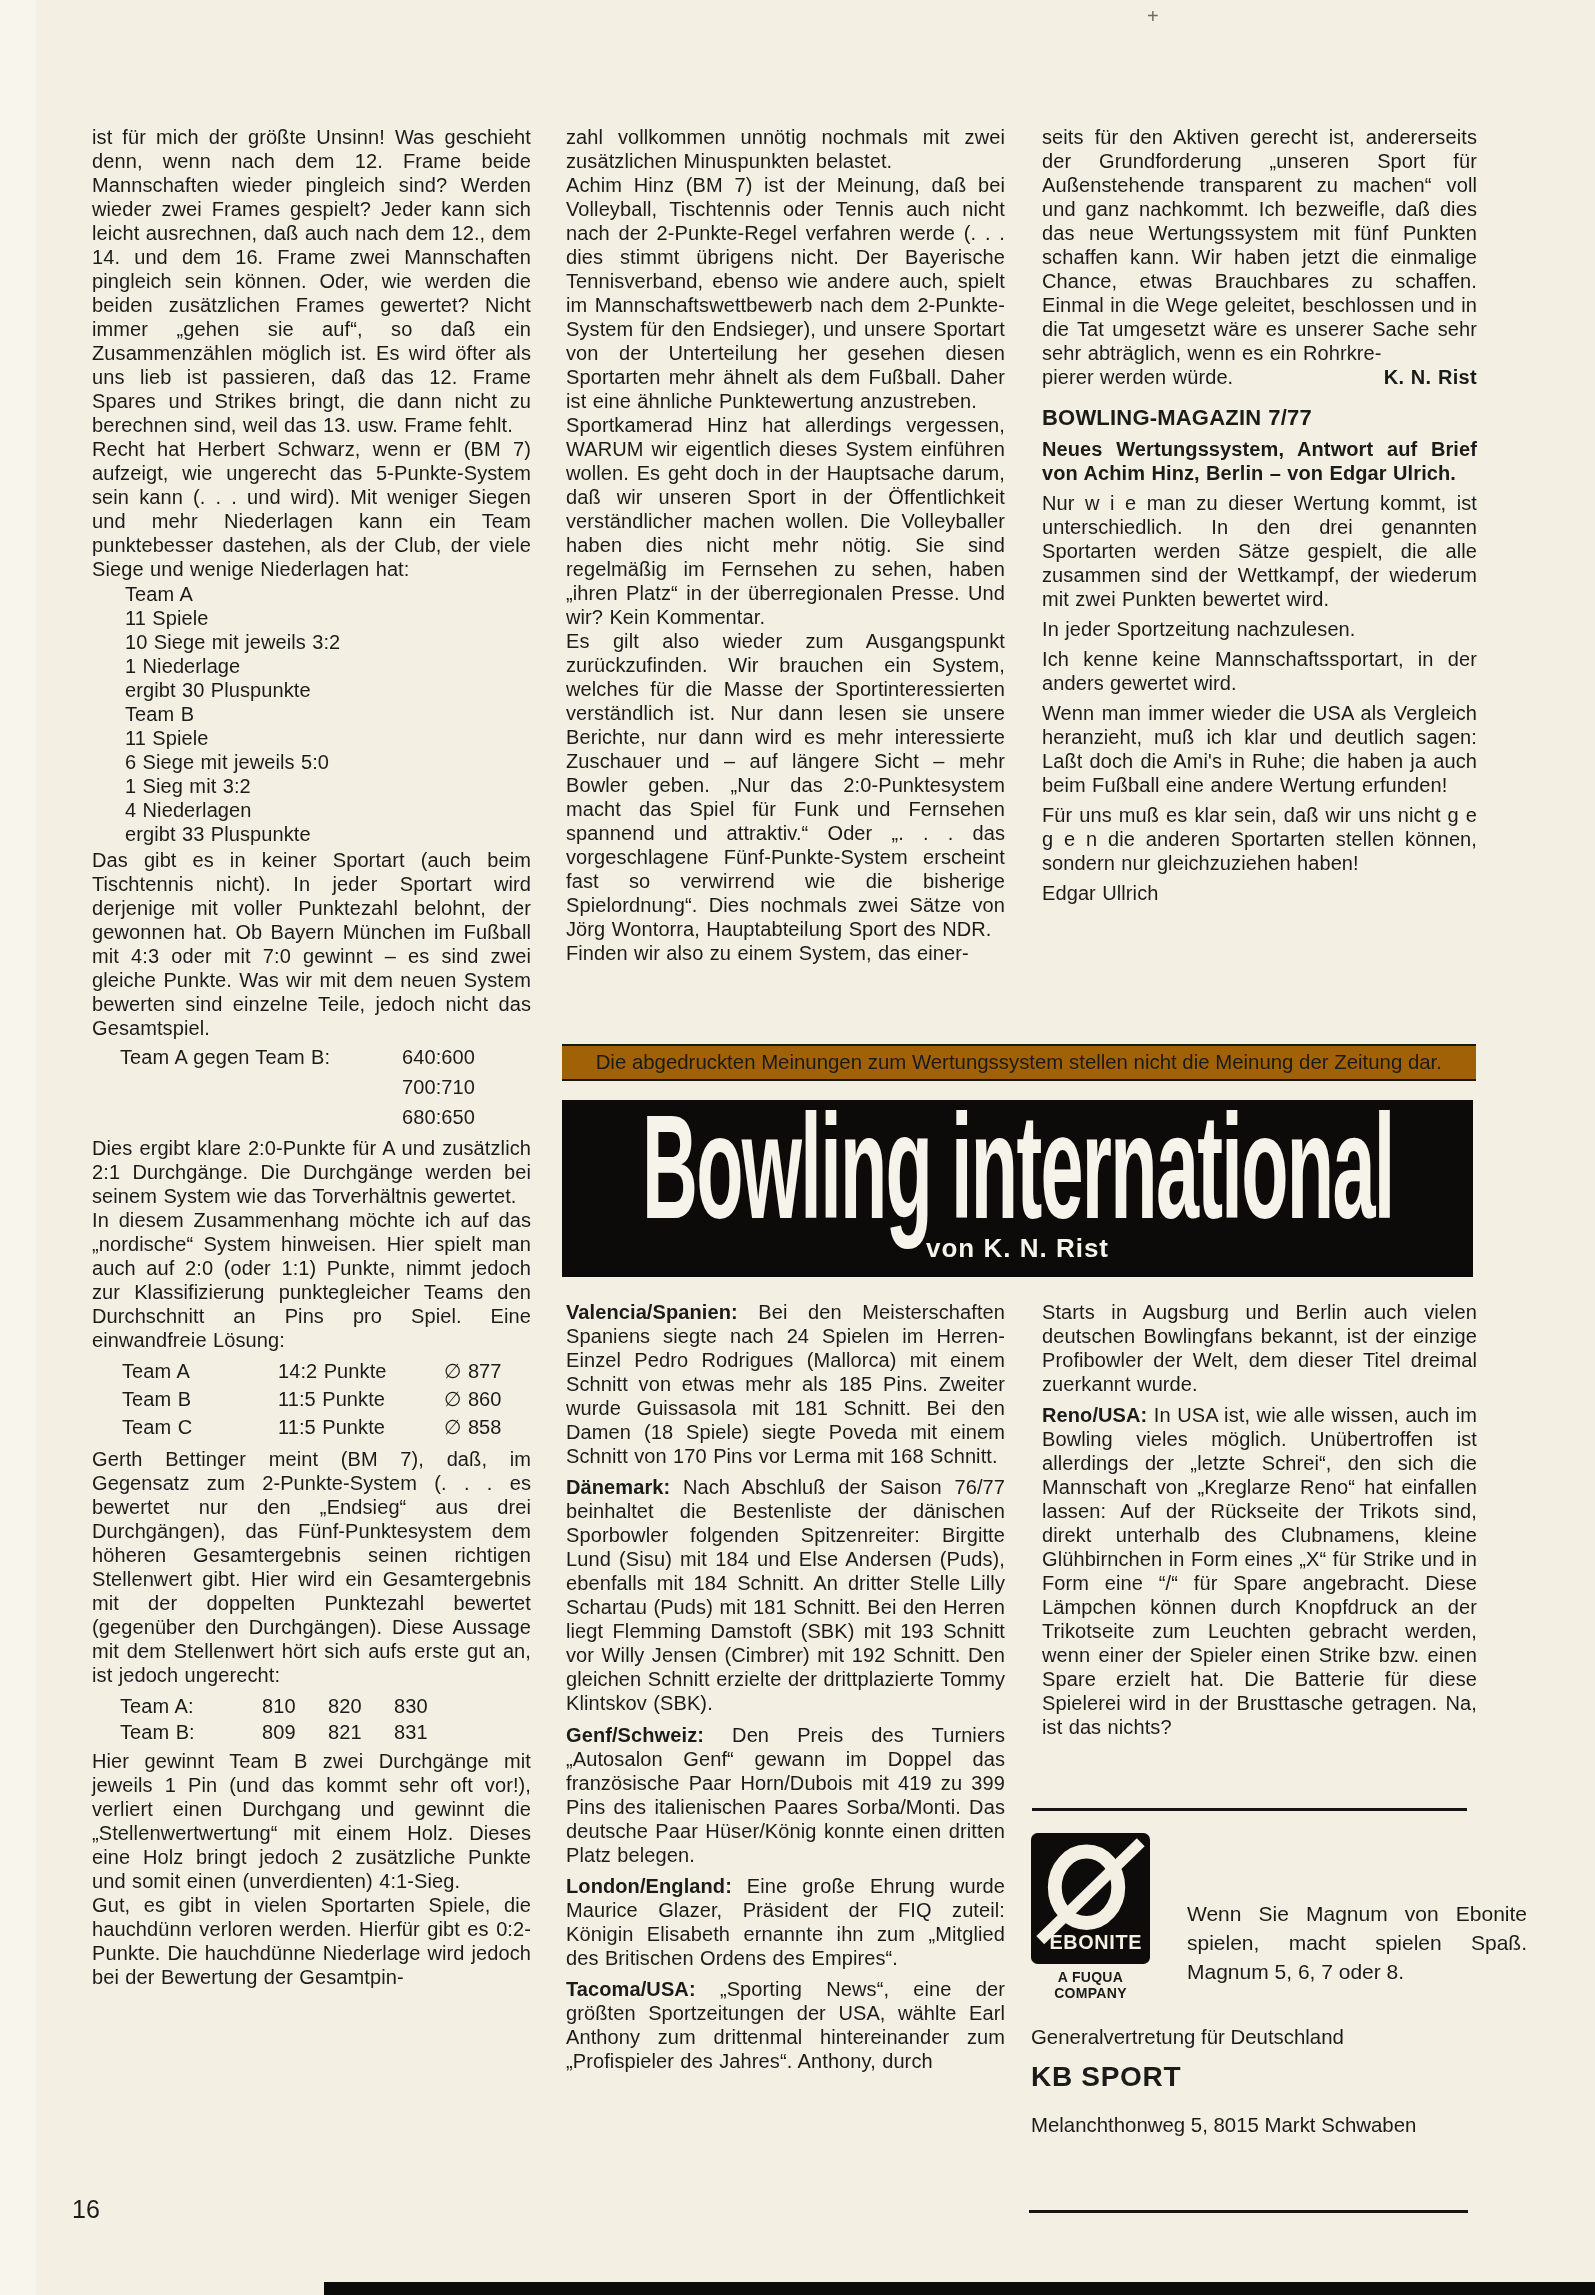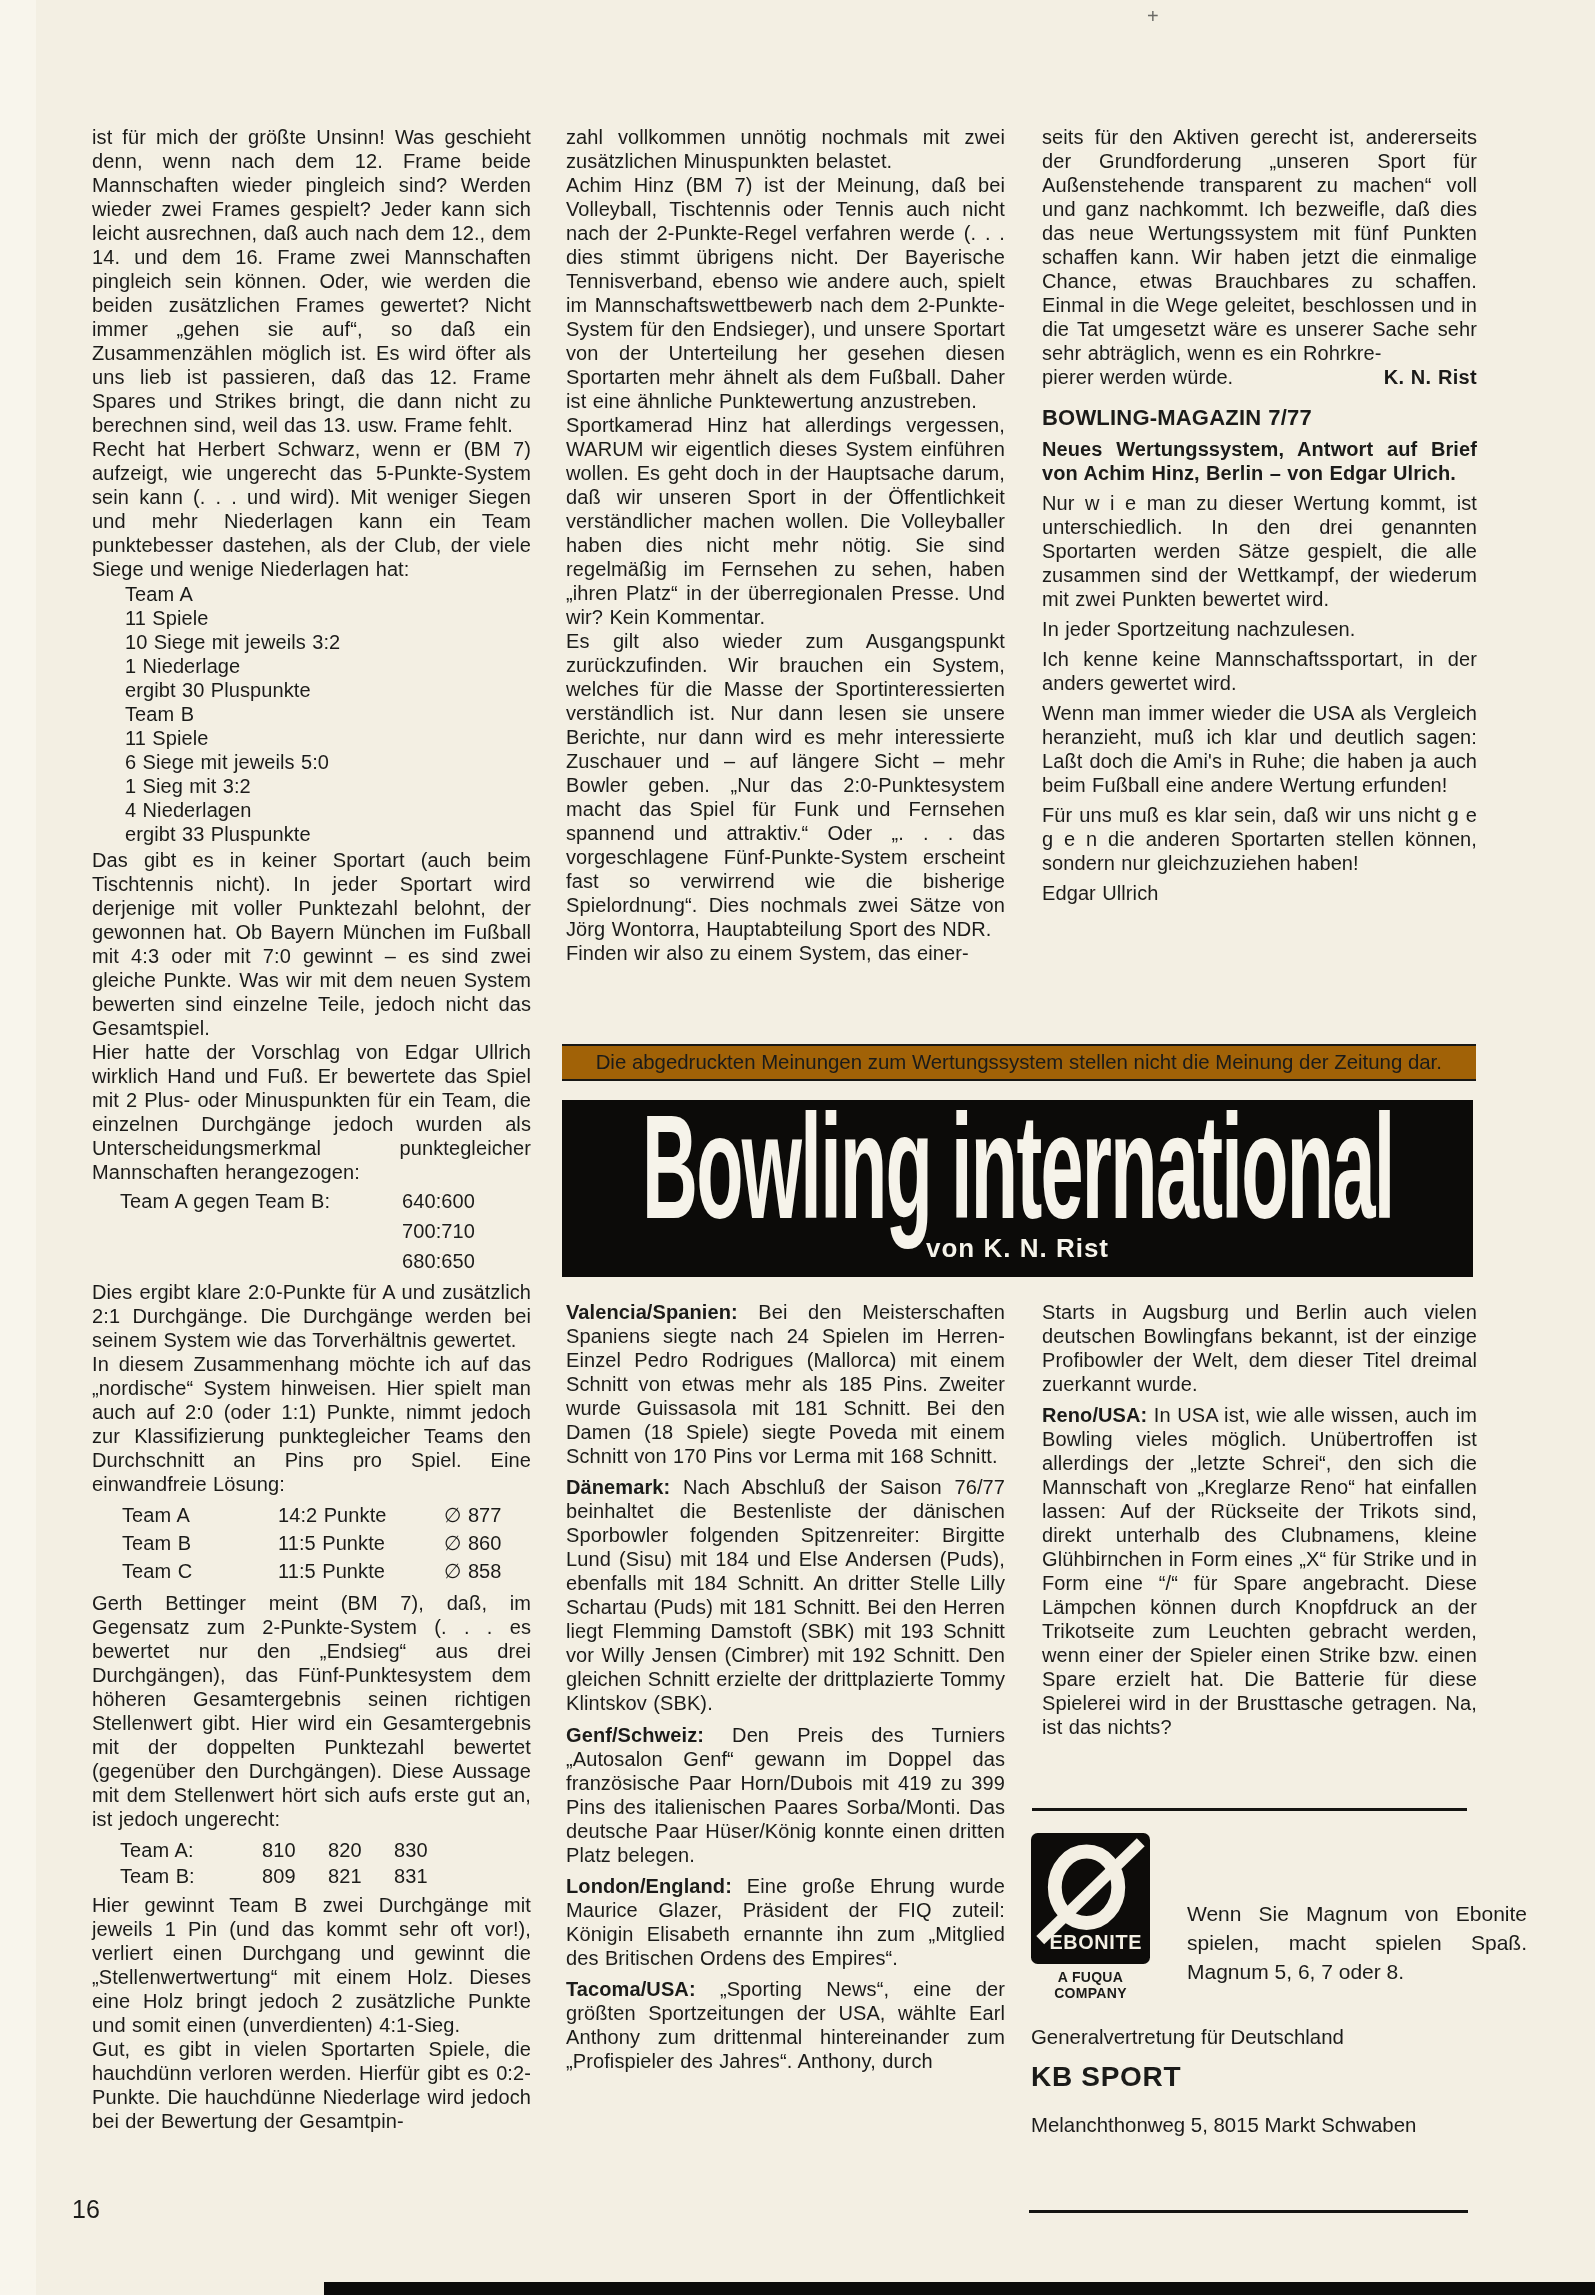--- a/index.html
+++ b/index.html
@@ -84,21 +84,20 @@
       <div>1 Niederlage</div>
       <div>ergibt 30 Pluspunkte</div>
       <div>Team B</div>
       <div>11 Spiele</div>
       <div>6 Siege mit jeweils 5:0</div>
       <div>1 Sieg mit 3:2</div>
       <div>4 Niederlagen</div>
       <div>ergibt 33 Pluspunkte</div>
     </div>
     <p>Das gibt es in keiner Sportart (auch beim Tischtennis nicht). In jeder Sportart wird derjenige mit voller Punktezahl belohnt, der gewonnen hat. Ob Bayern München im Fußball mit 4:3 oder mit 7:0 gewinnt – es sind zwei gleiche Punkte. Was wir mit dem neuen System bewerten sind einzelne Teile, jedoch nicht das Gesamtspiel.</p>
-    <p>Hier hatte der Vorschlag von Edgar Ullrich wirklich Hand und Fuß. Er bewertete das Spiel mit 2 Plus- oder Minuspunkten für ein Team, die einzelnen Durchgänge jedoch wurden als Unterscheidungsmerkmal punktegleicher Mannschaften herangezogen:</p>
     <div class="match">
       <div class="match-row">
         <span class="match-label">Team A gegen Team B:</span>
         <span>640:600</span>
       </div>
       <div class="match-row">
         <span class="match-label"></span>
         <span>700:710</span>
       </div>
       <div class="match-row">

